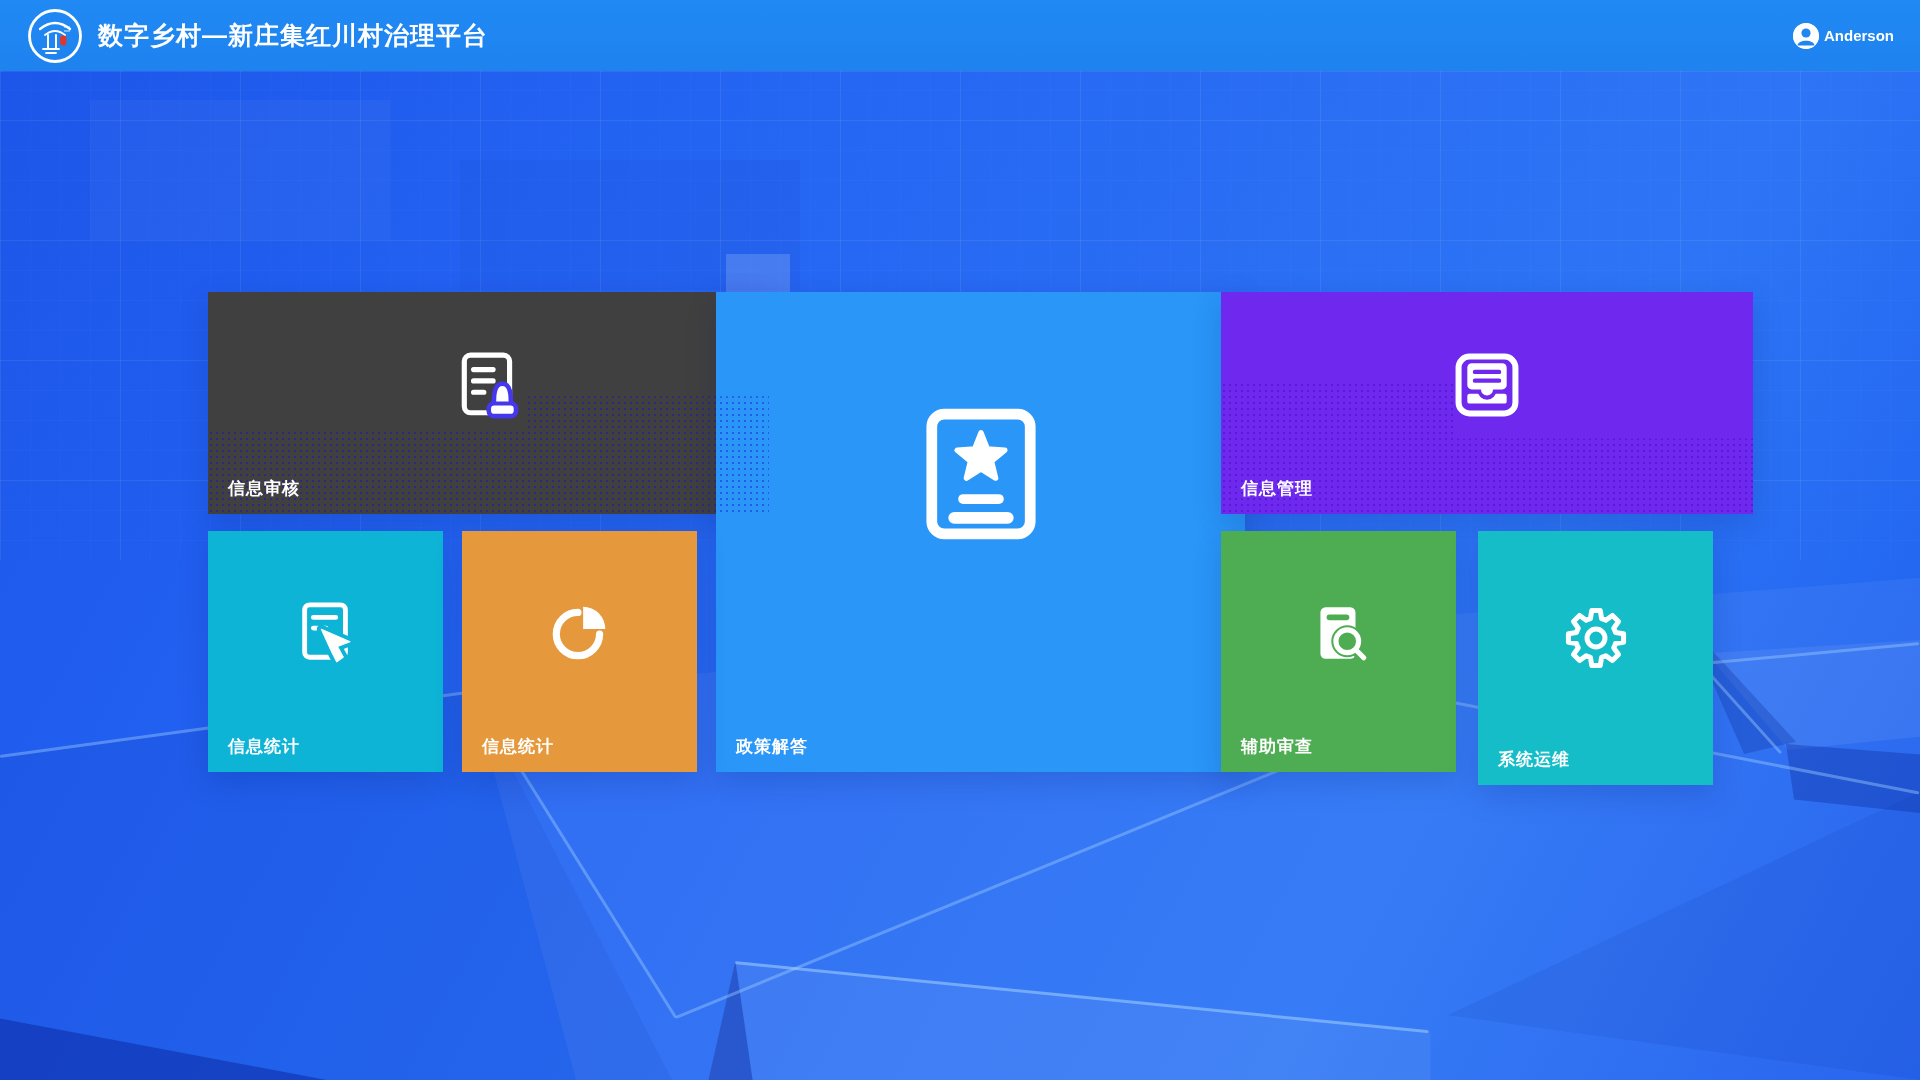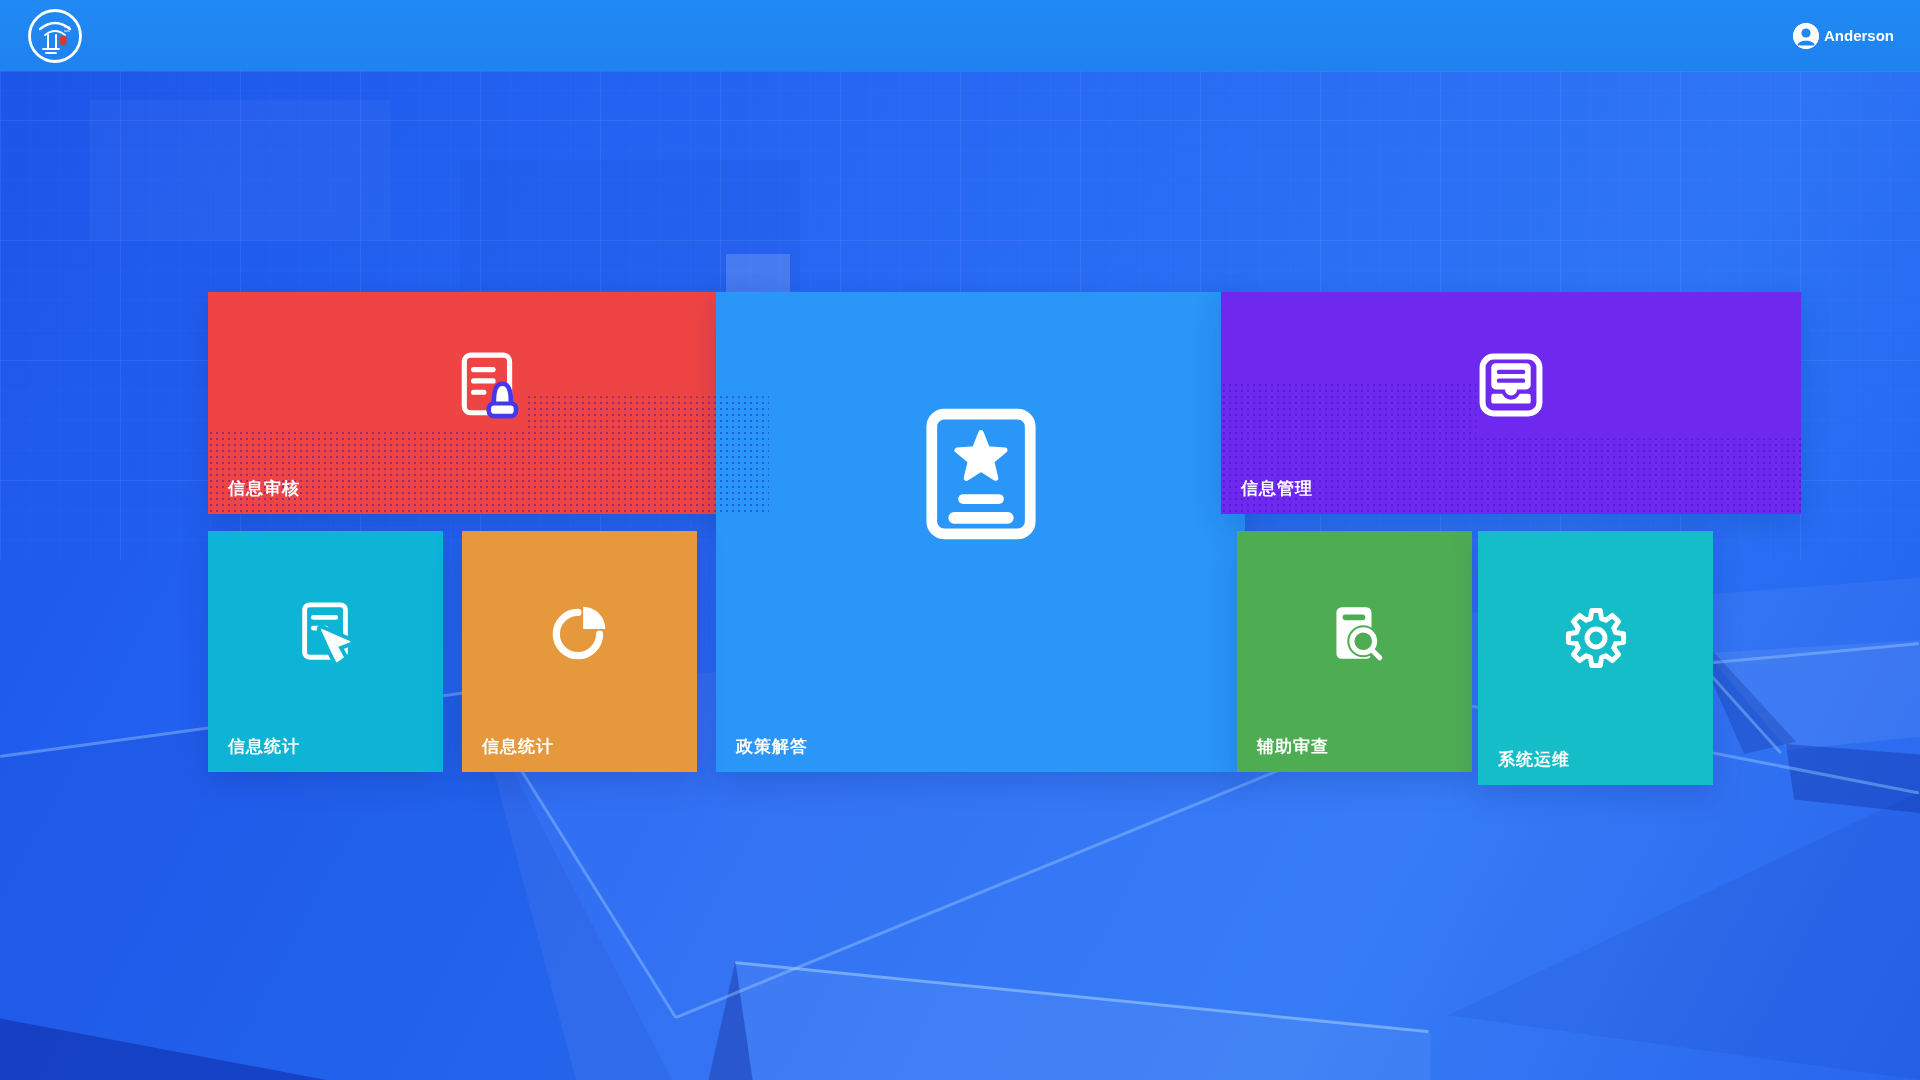--- a/index.html
+++ b/index.html
@@ -86,35 +86,36 @@
 <div class="header">
   <svg class="logo" viewBox="0 0 58 58">
     <circle cx="29" cy="29" r="25.5" fill="none" stroke="#ffffff" stroke-width="2.8"></circle>
     <path d="M14,22 Q29,10 44,22" fill="none" stroke="#ffffff" stroke-width="2.4" stroke-linecap="round"></path>
     <path d="M19,28 Q29,20 39,28" fill="none" stroke="#ffffff" stroke-width="2" stroke-linecap="round"></path>
     <path d="M22,28 V41 M30,28 V41" stroke="#ffffff" stroke-width="2" stroke-linecap="round"></path>
     <path d="M17,42 H33 M20,46 H30" stroke="#ffffff" stroke-width="1.8" stroke-linecap="round"></path>
     <rect x="34" y="28.5" width="6.5" height="10" rx="3" fill="#d93a30"></rect>
     <path d="M38,20 h6 M38,24 h6" stroke="#ffffff" stroke-width="1.1" opacity=".85"></path>
   </svg>
+  <div class="header-title">数字乡村—新庄集红川村治理平台</div>
   <div class="user-chip">
     <div class="avatar">
       <svg viewBox="0 0 26 26" width="26" height="26">
         <circle cx="13" cy="13" r="13" fill="#ffffff"></circle>
         <circle cx="13" cy="10" r="4.6" fill="#1f86f2"></circle>
         <path d="M4.5,22.5 C4.5,16 21.5,16 21.5,22.5 Z" fill="#1f86f2"></path>
       </svg>
     </div>
     <div class="user-name">Anderson</div>
   </div>
 </div>
 
 <div class="tiles">
 
-  <div class="tile" style="left: 0px; top: 0px; width: 561px; height: 222px; background-color: #ef4444;">
+  <div class="tile" style="left: 0px; top: 0px; width: 561px; height: 222px; background-color: #404040;">
     <div class="dots skyline"></div>
     <svg class="tile-icon" width="70" height="70" viewBox="0 0 68 68">
       <rect x="10" y="5" width="44" height="56" rx="6" fill="none" stroke="#ffffff" stroke-width="5"></rect>
       <path d="M19,19 H38 M19,30 H38 M19,41 H29" stroke="#ffffff" stroke-width="5" stroke-linecap="round"></path>
       <g stroke="#4537ec" stroke-width="9" fill="#4537ec">
         <path d="M41,50 C41,42 42,35 47,35 C52,35 53,42 53,50 Z"></path>
         <rect x="36" y="54" width="22" height="8" rx="3"></rect>
       </g>
       <path d="M41,50 C41,42 42,35 47,35 C52,35 53,42 53,50 Z" fill="#ffffff"></path>
       <rect x="36" y="54" width="22" height="8" rx="3" fill="#ffffff"></rect>
@@ -125,21 +126,21 @@
   <div class="tile" style="left: 508px; top: 0px; width: 529px; height: 480px; background-color: rgb(41, 150, 248);">
     <svg class="tile-icon big" width="116" height="136" viewBox="0 0 64 76">
       <rect x="4.5" y="4.5" width="55" height="67" rx="7" fill="none" stroke="#ffffff" stroke-width="6"></rect>
       <path d="M32,15 L35.6,24 L45.3,24.7 L37.9,30.9 L40.2,40.3 L32,35.2 L23.8,40.3 L26.1,30.9 L18.7,24.7 L28.4,24 Z" fill="#ffffff" stroke="#ffffff" stroke-width="3" stroke-linejoin="round"></path>
       <path d="M22,52 H42" stroke="#ffffff" stroke-width="5.5" stroke-linecap="round"></path>
       <path d="M17,62.5 H47" stroke="#ffffff" stroke-width="6.5" stroke-linecap="round"></path>
     </svg>
     <span class="tile-label">政策解答</span>
   </div>
 
-  <div class="tile" style="left: 1013px; top: 0px; width: 580px; height: 222px; background-color: rgb(110, 40, 238);">
+  <div class="tile" style="left: 1013px; top: 0px; width: 532px; height: 222px; background-color: rgb(110, 40, 238);">
     <div class="dots waves"></div>
     <svg class="tile-icon" width="70" height="70" viewBox="0 0 64 64">
       <rect x="6" y="6" width="52" height="52" rx="10" fill="none" stroke="#ffffff" stroke-width="5.5"></rect>
       <rect x="14" y="40" width="36" height="9" rx="2" fill="#ffffff"></rect>
       <circle cx="32" cy="37" r="8.5" fill="#6e28ee"></circle>
       <rect x="14" y="12" width="36" height="24" rx="4" fill="#ffffff"></rect>
       <circle cx="32" cy="36" r="5.5" fill="#ffffff"></circle>
       <path d="M21,20 H43 M21,28 H43" stroke="#6e28ee" stroke-width="4" stroke-linecap="round"></path>
     </svg>
     <span class="tile-label">信息管理</span>
@@ -156,21 +157,21 @@
   </div>
 
   <div class="tile" style="left: 254px; top: 239px; width: 235px; height: 241px; background-color: rgb(229, 153, 60);">
     <svg class="tile-icon" width="66" height="66" viewBox="0 0 64 64">
       <path d="M30,13 A21,21 0 1 0 51,34" fill="none" stroke="#ffffff" stroke-width="7" stroke-linecap="round"></path>
       <path d="M35,29 V7.5 A21.5,21.5 0 0 1 56.5,29 Z" fill="#ffffff"></path>
     </svg>
     <span class="tile-label">信息统计</span>
   </div>
 
-  <div class="tile" style="left: 1013px; top: 239px; width: 235px; height: 241px; background-color: rgb(78, 173, 83); margin-left: 16px;">
+  <div class="tile" style="left: 1013px; top: 239px; width: 235px; height: 241px; background-color: rgb(78, 173, 83);">
     <svg class="tile-icon" width="66" height="66" viewBox="0 0 64 64">
       <rect x="14" y="8" width="34" height="50" rx="5" fill="#ffffff"></rect>
       <rect x="20" y="15" width="22" height="5.5" rx="2.75" fill="#4ead53"></rect>
       <circle cx="40" cy="41" r="11" fill="#4ead53" stroke="#4ead53" stroke-width="9"></circle>
       <path d="M48.5,49.5 L57,58" stroke="#4ead53" stroke-width="11" stroke-linecap="round"></path>
       <circle cx="40" cy="41" r="11" fill="none" stroke="#ffffff" stroke-width="5"></circle>
       <path d="M48.5,49.5 L56,57" stroke="#ffffff" stroke-width="5" stroke-linecap="round"></path>
     </svg>
     <span class="tile-label">辅助审查</span>
   </div>

